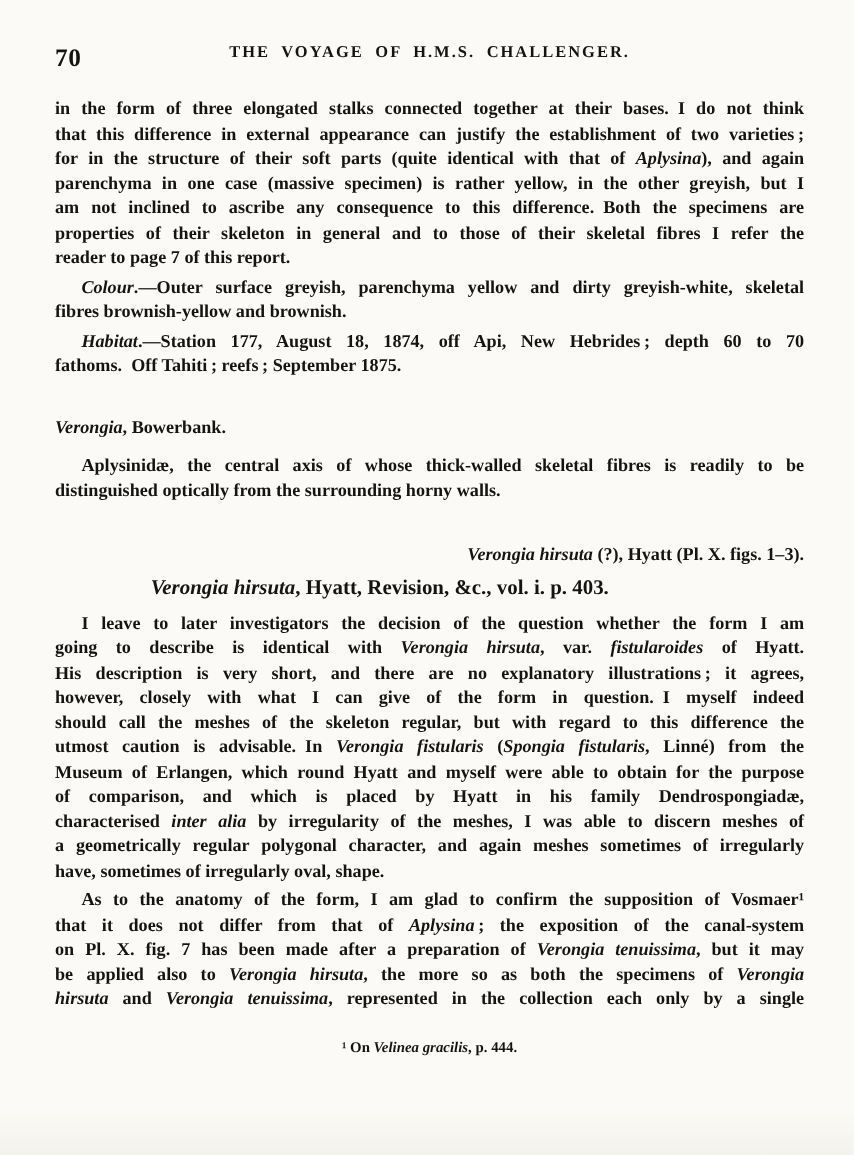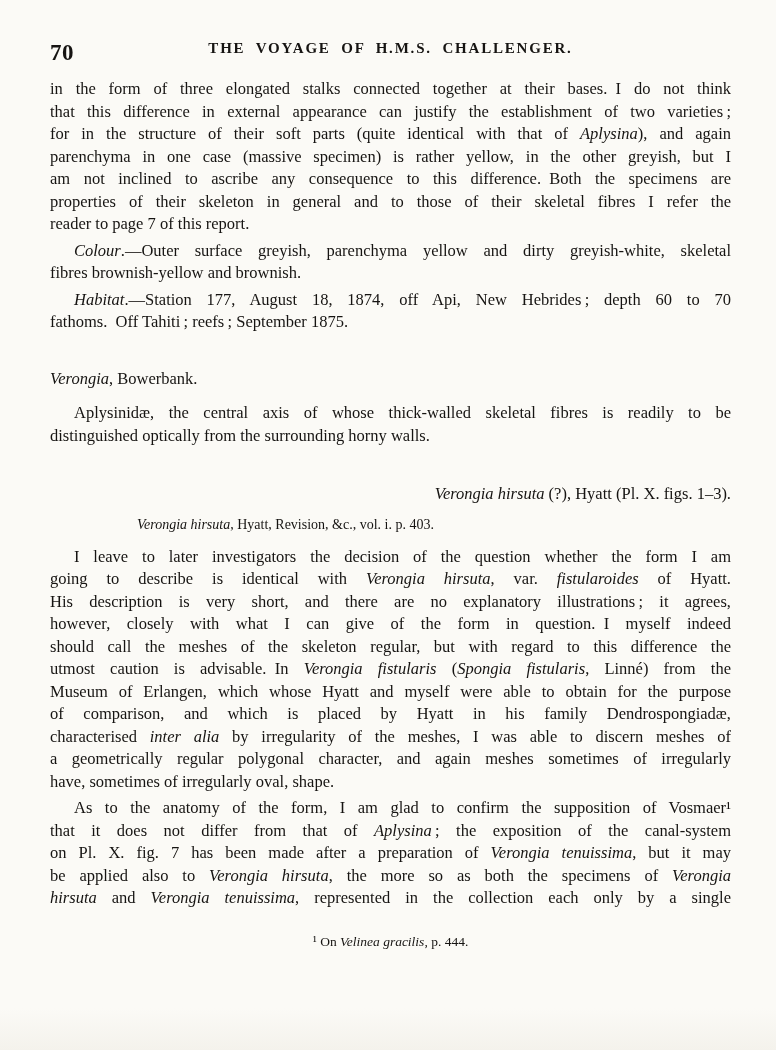--- a/index.html
+++ b/index.html
@@ -38,23 +38,24 @@
   .runtitle {
     display: block;
     text-align: center;
     font-size: 15px;
     font-weight: bold;
     letter-spacing: 1.8px;
     word-spacing: 5px;
   }
   
   .bodycol {
-    margin-top: 16px;
+    margin-top: 26px;
     width: 681px;
     font-size: 16.5px;
+    font-weight: bold;
   }
   .line {
     height: 22.5px;
     line-height: 22.5px;
     text-align: justify;
     text-align-last: justify;
     white-space: normal;
   }
   .line.last-flush {
     text-align: left;
@@ -78,21 +79,21 @@
     line-height: 22.5px;
     padding-left: 28px;
     text-align: right;
   }
   .b-citation {
     margin-top: 9px;
     margin-bottom: 12px;
     height: 19px;
     line-height: 19px;
     padding-left: 87px;
-    font-size: 14px;
+    font-size: 19px;
   }
   .b-footnote {
     margin-top: 22px;
     height: 19px;
     line-height: 19px;
     text-align: center;
     font-size: 13.5px;
   }
   i { font-style: italic; }
 </style>
@@ -129,21 +130,21 @@
       </div>
       <div class="b-species"><i>Verongia hirsuta</i> (?), Hyatt (Pl. X. figs. 1–3).</div>
       <div class="b-citation"><i>Verongia hirsuta</i>, Hyatt, Revision, &amp;c., vol. i. p. 403.</div>
       <div class="b-para">
         <div class="line first-ind">I leave to later investigators the decision of the question whether the form I am</div>
         <div class="line">going to describe is identical with <i>Verongia hirsuta</i>, var. <i>fistularoides</i> of Hyatt.</div>
         <div class="line">His description is very short, and there are no explanatory illustrations ; it agrees,</div>
         <div class="line">however, closely with what I can give of the form in question. I myself indeed</div>
         <div class="line">should call the meshes of the skeleton regular, but with regard to this difference the</div>
         <div class="line">utmost caution is advisable. In <i>Verongia fistularis</i> (<i>Spongia fistularis</i>, Linné) from the</div>
-        <div class="line">Museum of Erlangen, which whose Hyatt and myself were able to obtain for the purpose</div>
+        <div class="line">Museum of Erlangen, which round Hyatt and myself were able to obtain for the purpose</div>
         <div class="line">of comparison, and which is placed by Hyatt in his family Dendrospongiadæ,</div>
         <div class="line">characterised <i>inter alia</i> by irregularity of the meshes, I was able to discern meshes of</div>
         <div class="line">a geometrically regular polygonal character, and again meshes sometimes of irregularly</div>
         <div class="line last-flush">have, sometimes of irregularly oval, shape.</div>
       </div>
       <div class="b-para">
         <div class="line first-ind">As to the anatomy of the form, I am glad to confirm the supposition of Vosmaer¹</div>
         <div class="line">that it does not differ from that of <i>Aplysina</i> ; the exposition of the canal-system</div>
         <div class="line">on Pl. X. fig. 7 has been made after a preparation of <i>Verongia tenuissima</i>, but it may</div>
         <div class="line">be applied also to <i>Verongia hirsuta</i>, the more so as both the specimens of <i>Verongia</i></div>

